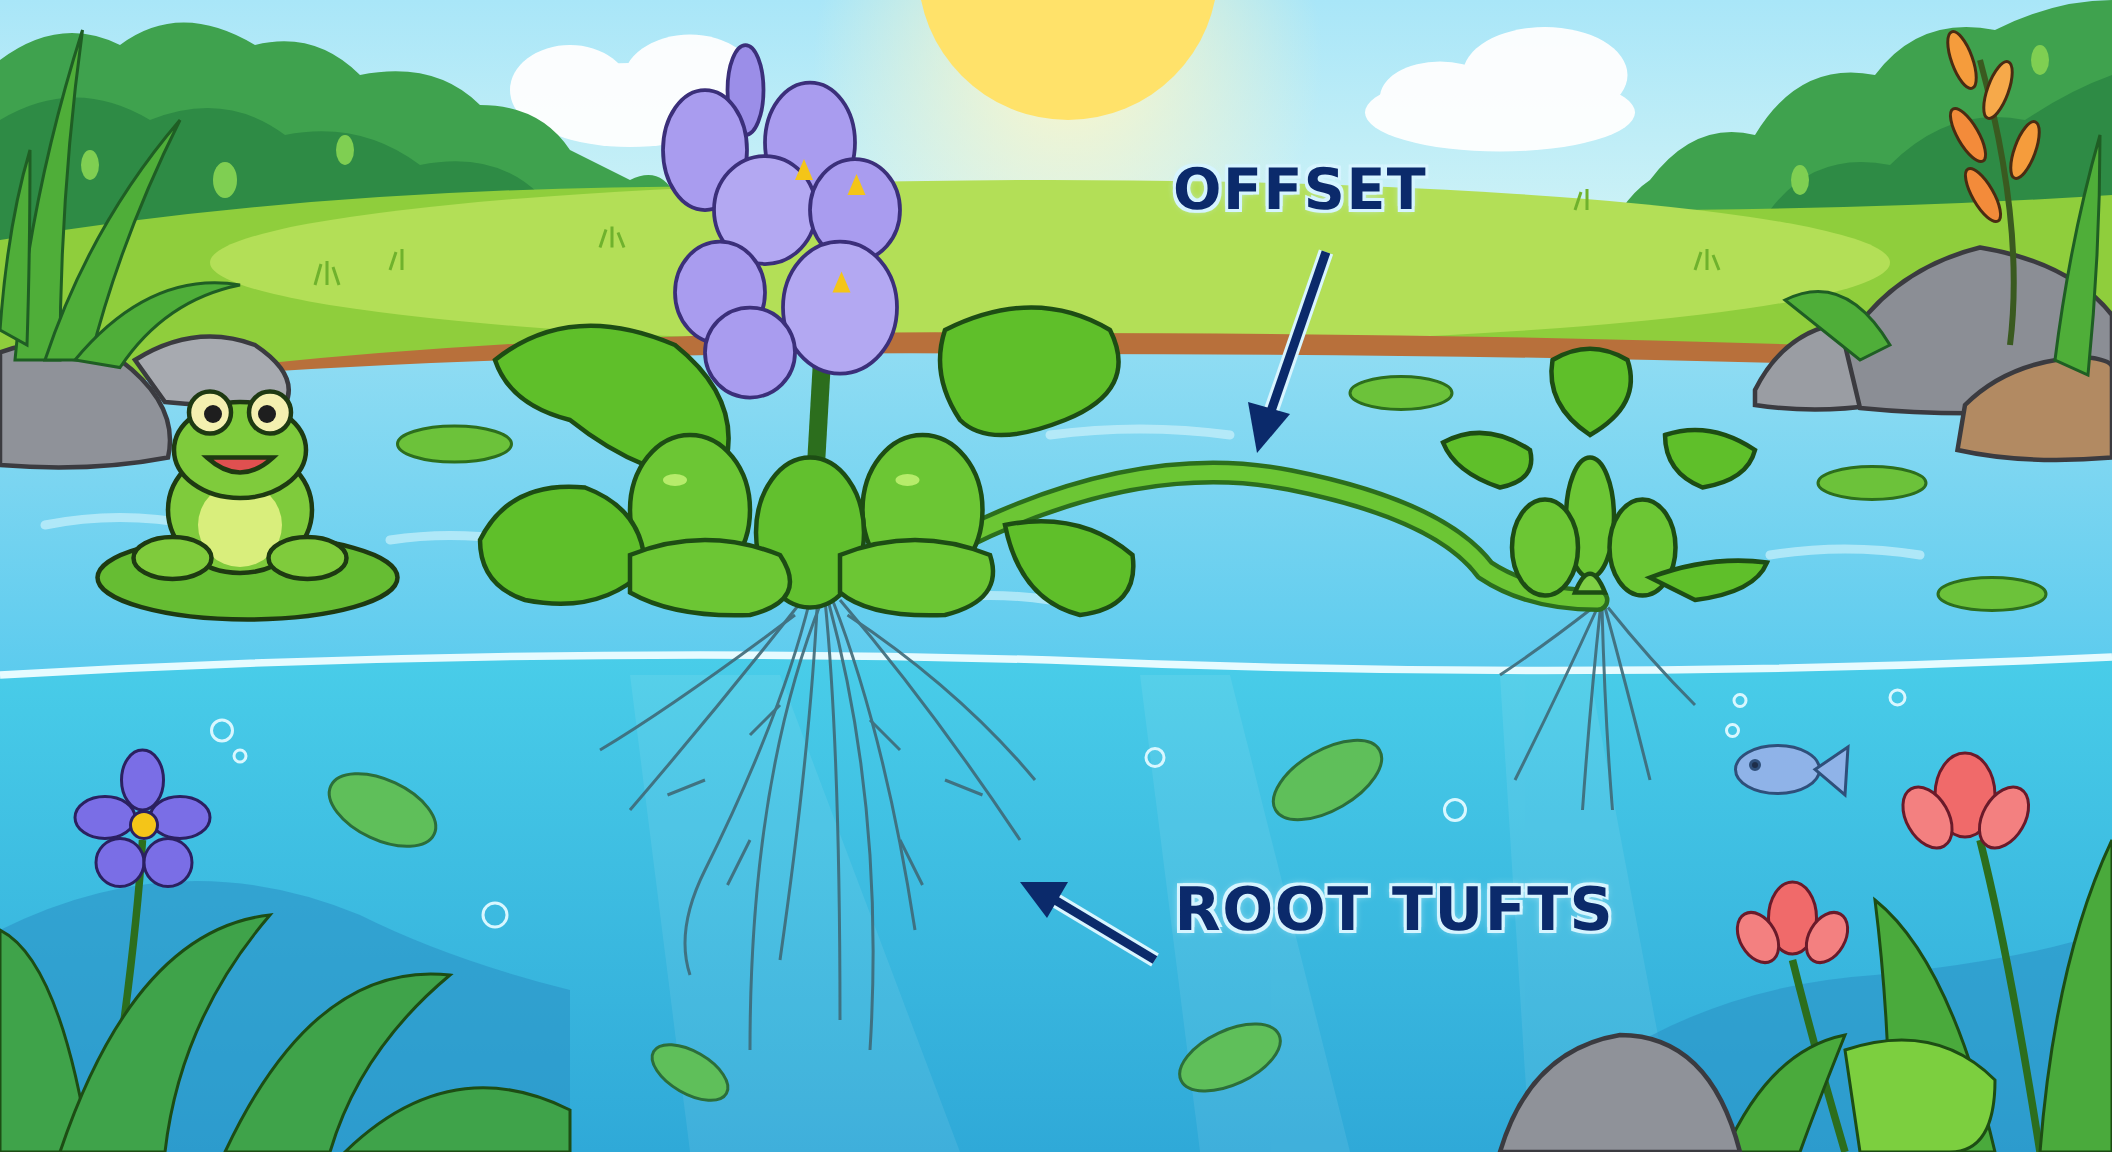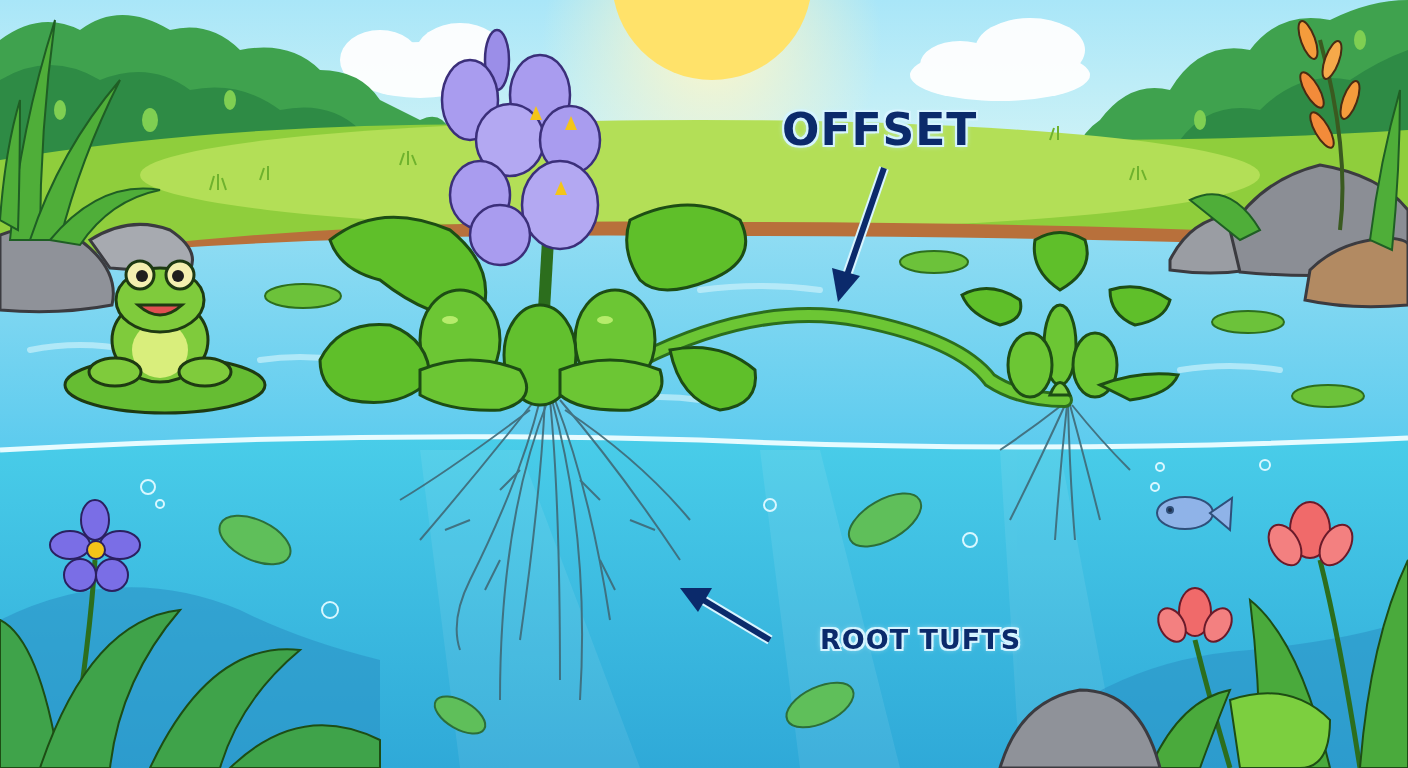--- a/index.html
+++ b/index.html
@@ -8,22 +8,22 @@
   svg { display:block; }
   .label {
     position:absolute;
     font-family:"DejaVu Sans", sans-serif;
     font-weight:bold;
     color:#0b2a6b;
     letter-spacing:1px;
     text-shadow: 0 0 3px #dff6ff, 0 0 6px #c9f1ff, 2px 2px 0 #d8f5ff, -2px -2px 0 #d8f5ff, 2px -2px 0 #d8f5ff, -2px 2px 0 #d8f5ff;
     white-space:nowrap;
   }
-  .label-offset { left:782px; top:104px; font-size:44px; }
-  .label-roots { left:783px; top:624px; font-size:27px;margin-left:37px; }
+  .label-offset { left:782px; top:104px; font-size:38px; }
+  .label-roots { left:783px; top:584px; font-size:40px; }
 </style>
 </head>
 <body>
 
 <div id="scene">
 <svg width="1408" height="768" viewBox="0 0 1408 768">
   <defs>
     <linearGradient id="sky" x1="0" y1="0" x2="0" y2="1">
       <stop offset="0" stop-color="#a9e6f8"></stop>
       <stop offset="1" stop-color="#e8fbf5"></stop>

